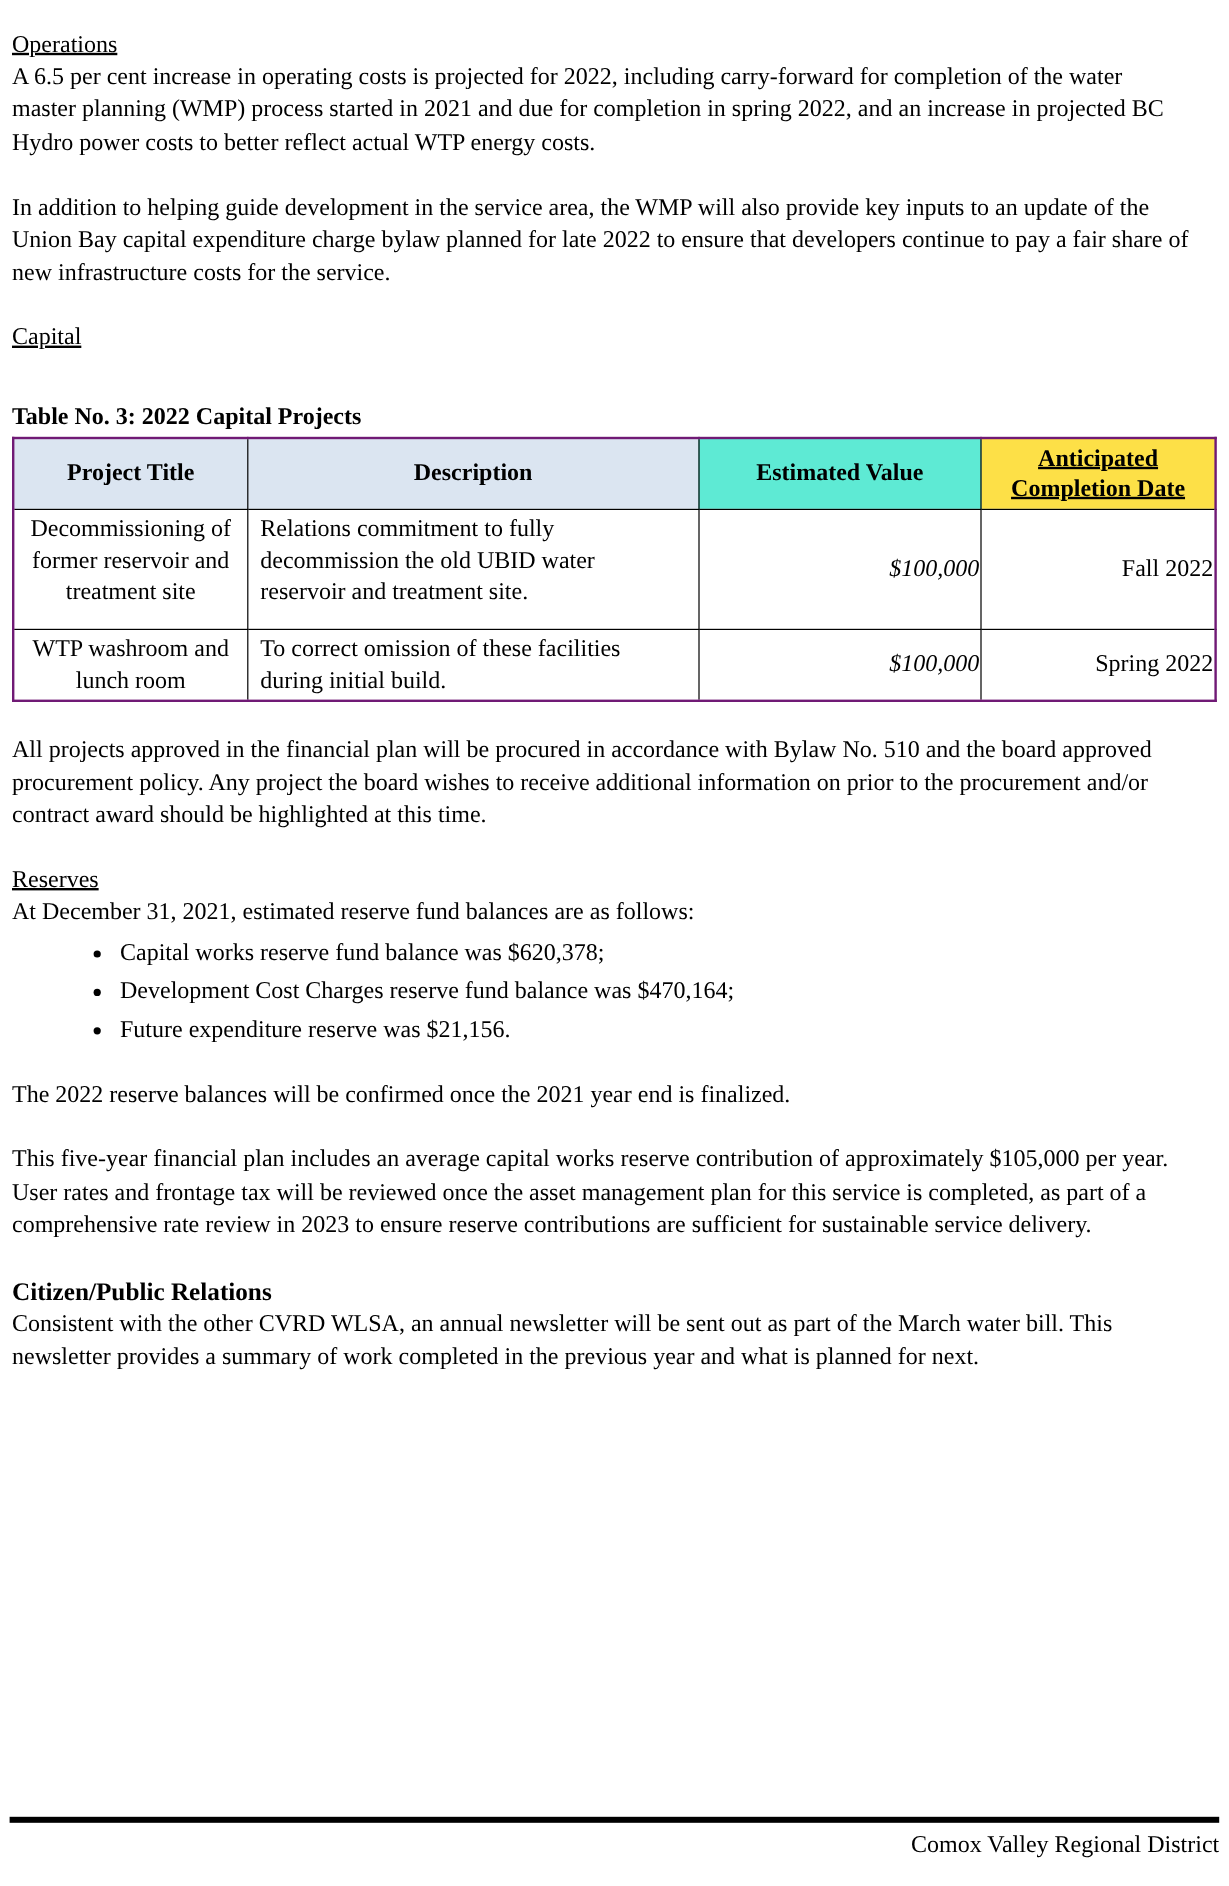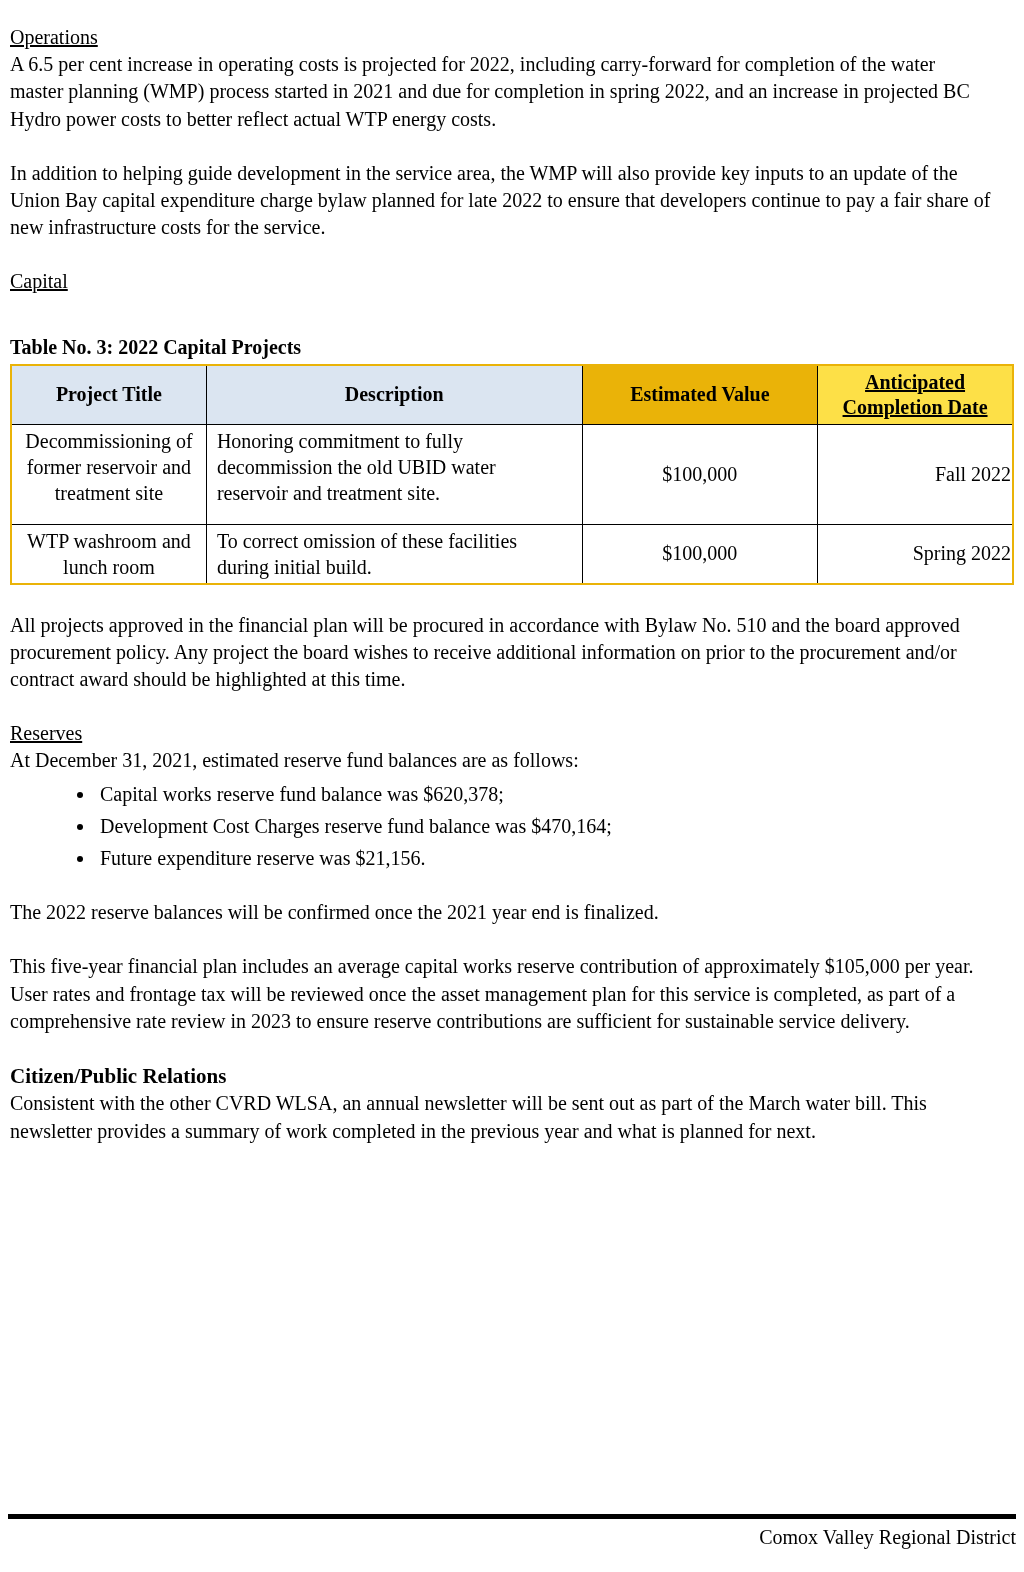--- a/index.html
+++ b/index.html
@@ -29,39 +29,39 @@
   .content p.tight { margin-top: 0; }
   .heading-underline { text-decoration: underline; }
   .heading-operations { margin-top: 24px !important; }
   .table-title { font-weight: bold; margin-top: 38px !important; }
   .bold-heading { font-weight: bold; font-size: 21px; }
 
   table.capital-table {
     border-collapse: collapse;
     width: 1004px;
     margin-top: 3px;
-    border: 2px solid #eab308;
+    border: 2px solid #701a75;
     table-layout: fixed;
   }
   table.capital-table th,
   table.capital-table td {
     border: 1px solid #000000;
     font-size: 20px;
   }
   table.capital-table th {
     font-weight: bold;
     text-align: center;
     vertical-align: middle;
     height: 52px;
     padding: 4px 6px;
     line-height: 1.25;
   }
   td.c-title { text-align: center; vertical-align: top; padding: 3px 8px; line-height: 1.3; }
   td.c-desc  { text-align: left;   vertical-align: top; padding: 3px 10px; line-height: 1.3; }
-  td.c-val   { text-align: center; vertical-align: middle; }
+  td.c-val   { text-align: right; vertical-align: middle; font-style: italic; }
   td.c-date  { text-align: right; vertical-align: middle; }
   tr.row-1 { height: 100px; }
   tr.row-2 { height: 78px; }
   tr.row-3 { height: 50px; }
   sup { font-size: 0.62em; line-height: 0; vertical-align: super; }
 
   ul.reserve-list {
     margin: 6px 0 0 0;
     padding-left: 86px;
     list-style: disc outside;
@@ -97,28 +97,28 @@
       <colgroup>
         <col style="width:19.5%">
         <col style="width:37.5%">
         <col style="width:23.5%">
         <col style="width:19.5%">
       </colgroup>
       <thead>
         <tr>
           <th style="background: rgb(219, 229, 241);">Project Title</th>
           <th style="background: rgb(219, 229, 241); margin-top: 31px;">Description</th>
-          <th style="background: #eab308;">Estimated Value</th>
+          <th style="background: #5eead4;">Estimated Value</th>
           <th style="background: #fde047; text-decoration: underline;">Anticipated Completion Date</th>
         </tr>
       </thead>
       <tbody>
         <tr class="row-1">
           <td class="c-title">Decommissioning of former reservoir and treatment site</td>
-          <td class="c-desc">Honoring commitment to fully decommission the old UBID water reservoir and treatment site.</td>
+          <td class="c-desc">Relations commitment to fully decommission the old UBID water reservoir and treatment site.</td>
           <td class="c-val">$100,000</td>
           <td class="c-date">Fall 2022</td>
         </tr>
         <tr class="row-3">
           <td class="c-title">WTP washroom and lunch room</td>
           <td class="c-desc">To correct omission of these facilities during initial build.</td>
           <td class="c-val">$100,000</td>
           <td class="c-date">Spring 2022</td>
         </tr>
       </tbody>

